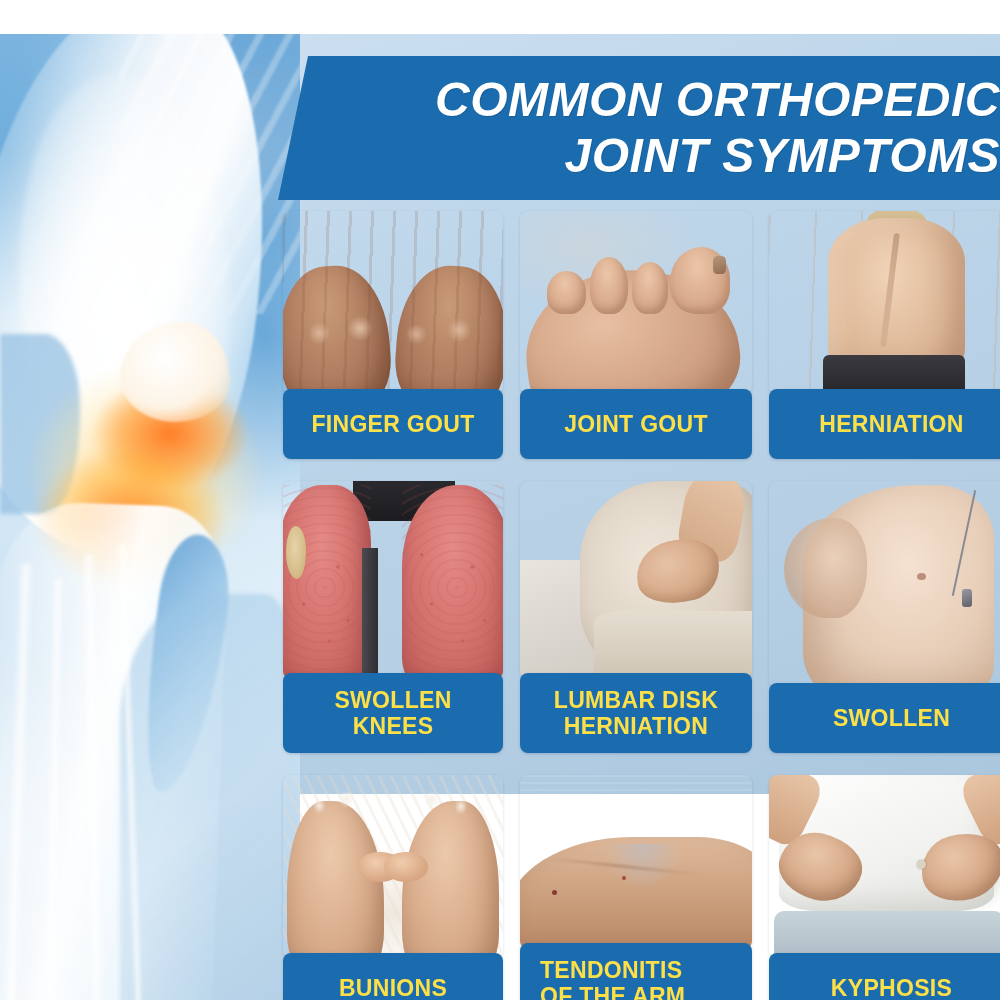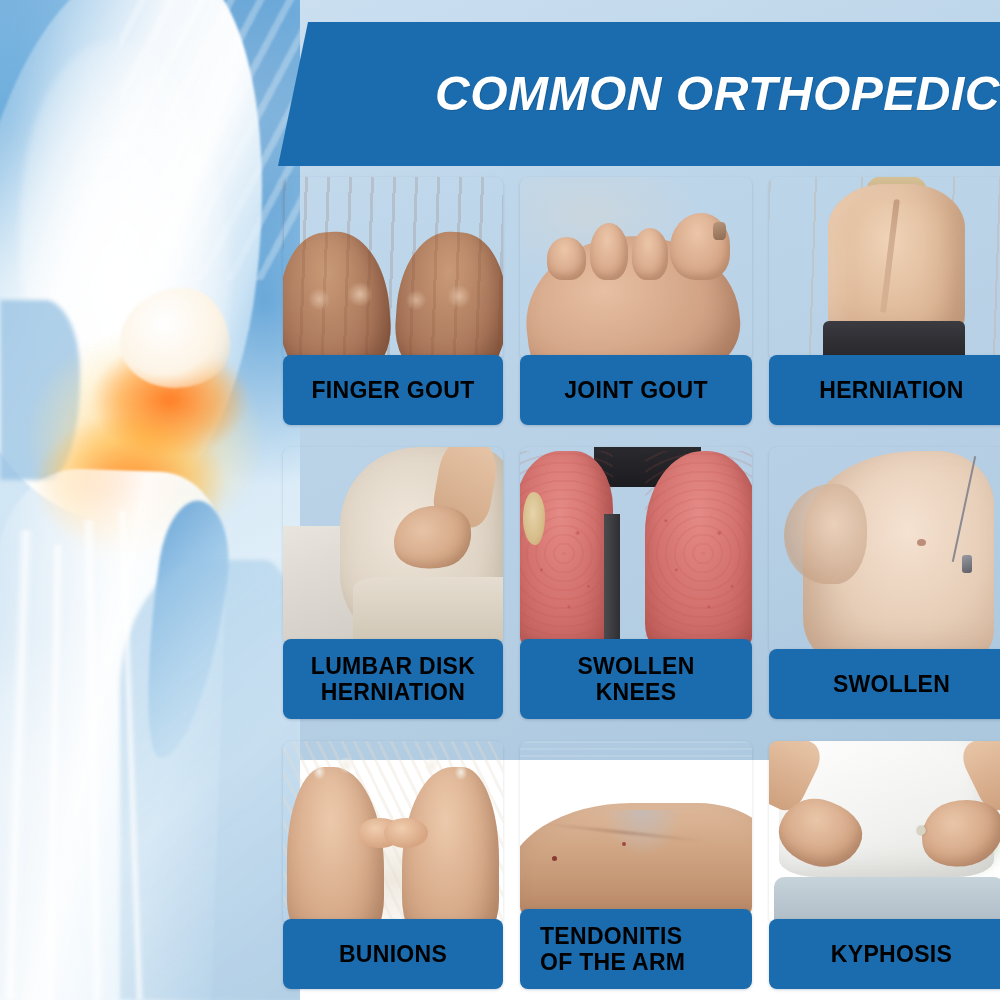--- a/index.html
+++ b/index.html
@@ -6,20 +6,21 @@
   * { margin:0; padding:0; box-sizing:border-box; }
   html, body {
     width:1000px; height:1000px;
     font-family:"Liberation Sans", sans-serif;
     overflow:hidden;
   }
   #poster {
     position:relative;
     width:1000px; height:760px;
     background: linear-gradient(160deg,#cfe2f2 0%,#bed6ea 35%,#b6cfe4 70%,#aac7de 100%);
+    margin-top: 34px;
   }
 
   
   .knee-art {
     position:absolute; left:0; top:0;
     width:300px; height:1000px;
     overflow:hidden;
     background: linear-gradient(155deg,
         #7fb6e0 0%, #8dc0e6 12%, #a9d1ec 24%,
         #cfe5f5 40%, #dfeef8 60%, #cde1f1 80%, #bcd6e9 100%);
@@ -168,21 +169,21 @@
     flex:1;
     border-radius:8px;
     overflow:hidden;
     position:relative;
     box-shadow:0 1px 3px rgba(40,70,100,.18);
   }
   .photo .layer { position:absolute; inset:0; }
   .label {
     background:#1b6cae;
     border-radius:8px;
-    color:#000000;
+    color:#fde047;
     font-weight:bold;
     font-size:23px;
     line-height:1.14;
     letter-spacing:.3px;
     padding:14px 16px;
     text-align:center;
     display:flex; align-items:center; justify-content:center;
     min-height:70px;
     margin-top:-6px;
     position:relative; z-index:2;
@@ -446,20 +447,21 @@
     <div class="fibula"></div>
     <div class="calf"></div>
     <div class="streak s1"></div>
     <div class="streak s2"></div>
     <div class="streak s3"></div>
     <div class="streak s4"></div>
   </div>
 
   <div class="banner">
     <div class="line">COMMON ORTHOPEDIC</div>
+    <div class="line">JOINT SYMPTOMS</div>
   </div>
 
   <div class="grid">
 
     <div class="card">
       <div class="photo">
         <div class="layer p-finger">
           <div class="h1"></div>
             <div class="h2"></div>
           <div class="fingers"></div>
@@ -501,56 +503,56 @@
           <div class="pants"></div>
         </div>
       </div>
       <div class="label">
         <span class="txt">HERNIATION</span>
       </div>
     </div>
 
     <div class="card">
       <div class="photo">
-        <div class="layer p-lumbar">
-          <div class="bedding"></div>
-          <div class="body"></div>
-          <div class="pants"></div>
-          <div class="arm"></div>
-          <div class="hand"></div>
-        </div>
-      </div>
-      <div class="label two-line">
-        <span class="txt">LUMBAR DISK
-HERNIATION</span>
-      </div>
-    </div>
-
-    <div class="card">
-      <div class="photo">
         <div class="layer p-knees">
           <div class="shorts"></div>
           <div class="leg leg-l">
               <div class="rash"></div>
               <div class="plaque"></div>
             </div>
           <div class="leg leg-r">
               <div class="rash"></div>
             </div>
           <div class="pole"></div>
         </div>
       </div>
       <div class="label two-line">
         <span class="txt">SWOLLEN
 KNEES</span>
       </div>
     </div>
 
     <div class="card">
       <div class="photo">
+        <div class="layer p-lumbar">
+          <div class="bedding"></div>
+          <div class="body"></div>
+          <div class="pants"></div>
+          <div class="arm"></div>
+          <div class="hand"></div>
+        </div>
+      </div>
+      <div class="label two-line">
+        <span class="txt">LUMBAR DISK
+HERNIATION</span>
+      </div>
+    </div>
+
+    <div class="card">
+      <div class="photo">
         <div class="layer p-kyphosis">
           <div class="torso"></div>
           <div class="hump"></div>
           <div class="chain"></div>
           <div class="pendant"></div>
           <div class="nipple"></div>
         </div>
       </div>
       <div class="label">
         <span class="txt">SWOLLEN</span>

